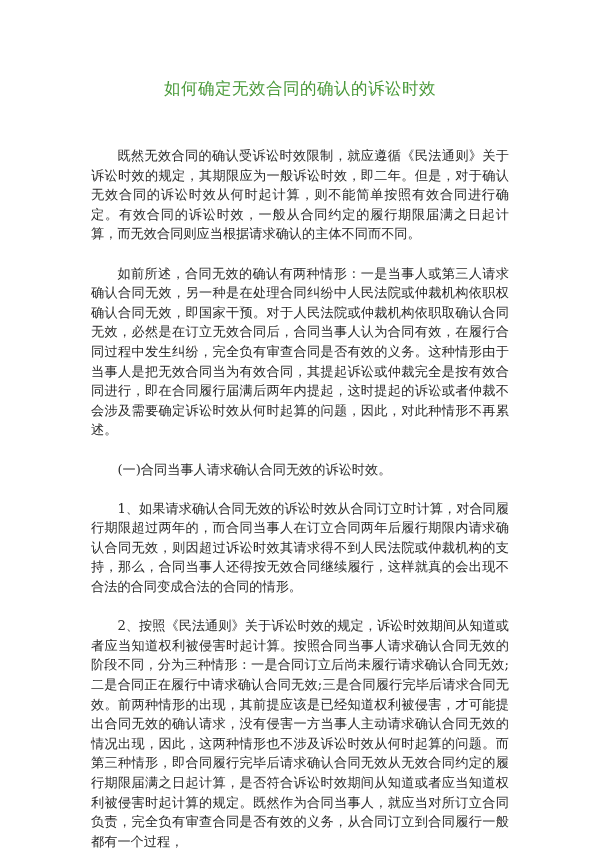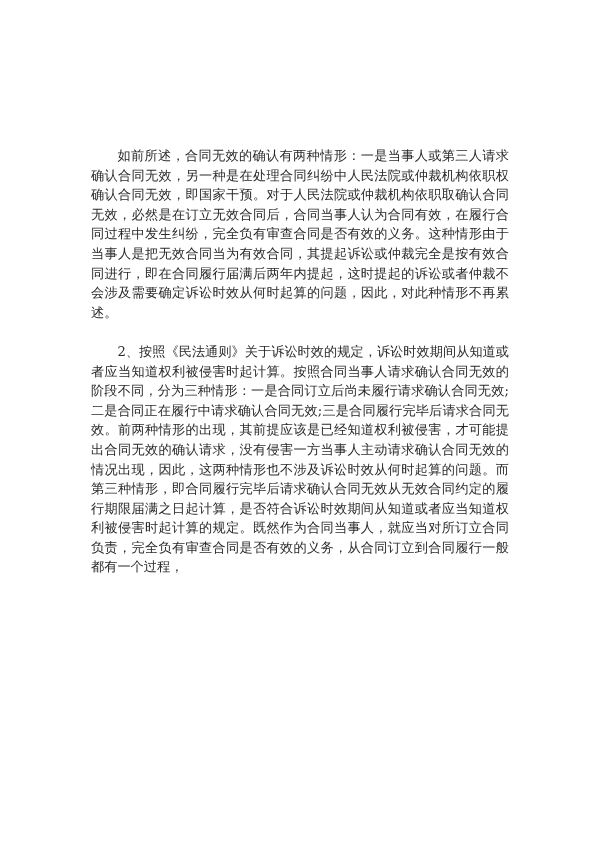--- a/index.html
+++ b/index.html
@@ -14,17 +14,21 @@
     position: absolute; left: 91px; top: 146px; width: 418px;
     font-family: "DejaVu Serif", "Liberation Serif", serif;
     font-size: 13.2px; line-height: 19.6px; color: #2a2a2a;
   }
   .body p { margin: 0 0 19.6px 0; text-align: justify; text-indent: 2em; }
 </style>
 </head>
 <body>
 
 <div class="page">
+  <h1 class="title">如何确定无效合同的确认的诉讼时效</h1>
   <div class="body">
+    <p>既然无效合同的确认受诉讼时效限制，就应遵循《民法通则》关于诉讼时效的规定，其期限应为一般诉讼时效，即二年。但是，对于确认无效合同的诉讼时效从何时起计算，则不能简单按照有效合同进行确定。有效合同的诉讼时效，一般从合同约定的履行期限届满之日起计算，而无效合同则应当根据请求确认的主体不同而不同。</p>
     <p>如前所述，合同无效的确认有两种情形：一是当事人或第三人请求确认合同无效，另一种是在处理合同纠纷中人民法院或仲裁机构依职权确认合同无效，即国家干预。对于人民法院或仲裁机构依职取确认合同无效，必然是在订立无效合同后，合同当事人认为合同有效，在履行合同过程中发生纠纷，完全负有审查合同是否有效的义务。这种情形由于当事人是把无效合同当为有效合同，其提起诉讼或仲裁完全是按有效合同进行，即在合同履行届满后两年内提起，这时提起的诉讼或者仲裁不会涉及需要确定诉讼时效从何时起算的问题，因此，对此种情形不再累述。</p>
+    <p>(一)合同当事人请求确认合同无效的诉讼时效。</p>
+    <p>1、如果请求确认合同无效的诉讼时效从合同订立时计算，对合同履行期限超过两年的，而合同当事人在订立合同两年后履行期限内请求确认合同无效，则因超过诉讼时效其请求得不到人民法院或仲裁机构的支持，那么，合同当事人还得按无效合同继续履行，这样就真的会出现不合法的合同变成合法的合同的情形。</p>
     <p>2、按照《民法通则》关于诉讼时效的规定，诉讼时效期间从知道或者应当知道权利被侵害时起计算。按照合同当事人请求确认合同无效的阶段不同，分为三种情形：一是合同订立后尚未履行请求确认合同无效;二是合同正在履行中请求确认合同无效;三是合同履行完毕后请求合同无效。前两种情形的出现，其前提应该是已经知道权利被侵害，才可能提出合同无效的确认请求，没有侵害一方当事人主动请求确认合同无效的情况出现，因此，这两种情形也不涉及诉讼时效从何时起算的问题。而第三种情形，即合同履行完毕后请求确认合同无效从无效合同约定的履行期限届满之日起计算，是否符合诉讼时效期间从知道或者应当知道权利被侵害时起计算的规定。既然作为合同当事人，就应当对所订立合同负责，完全负有审查合同是否有效的义务，从合同订立到合同履行一般都有一个过程，</p>
   </div>
 </div>
 
 </body></html>

